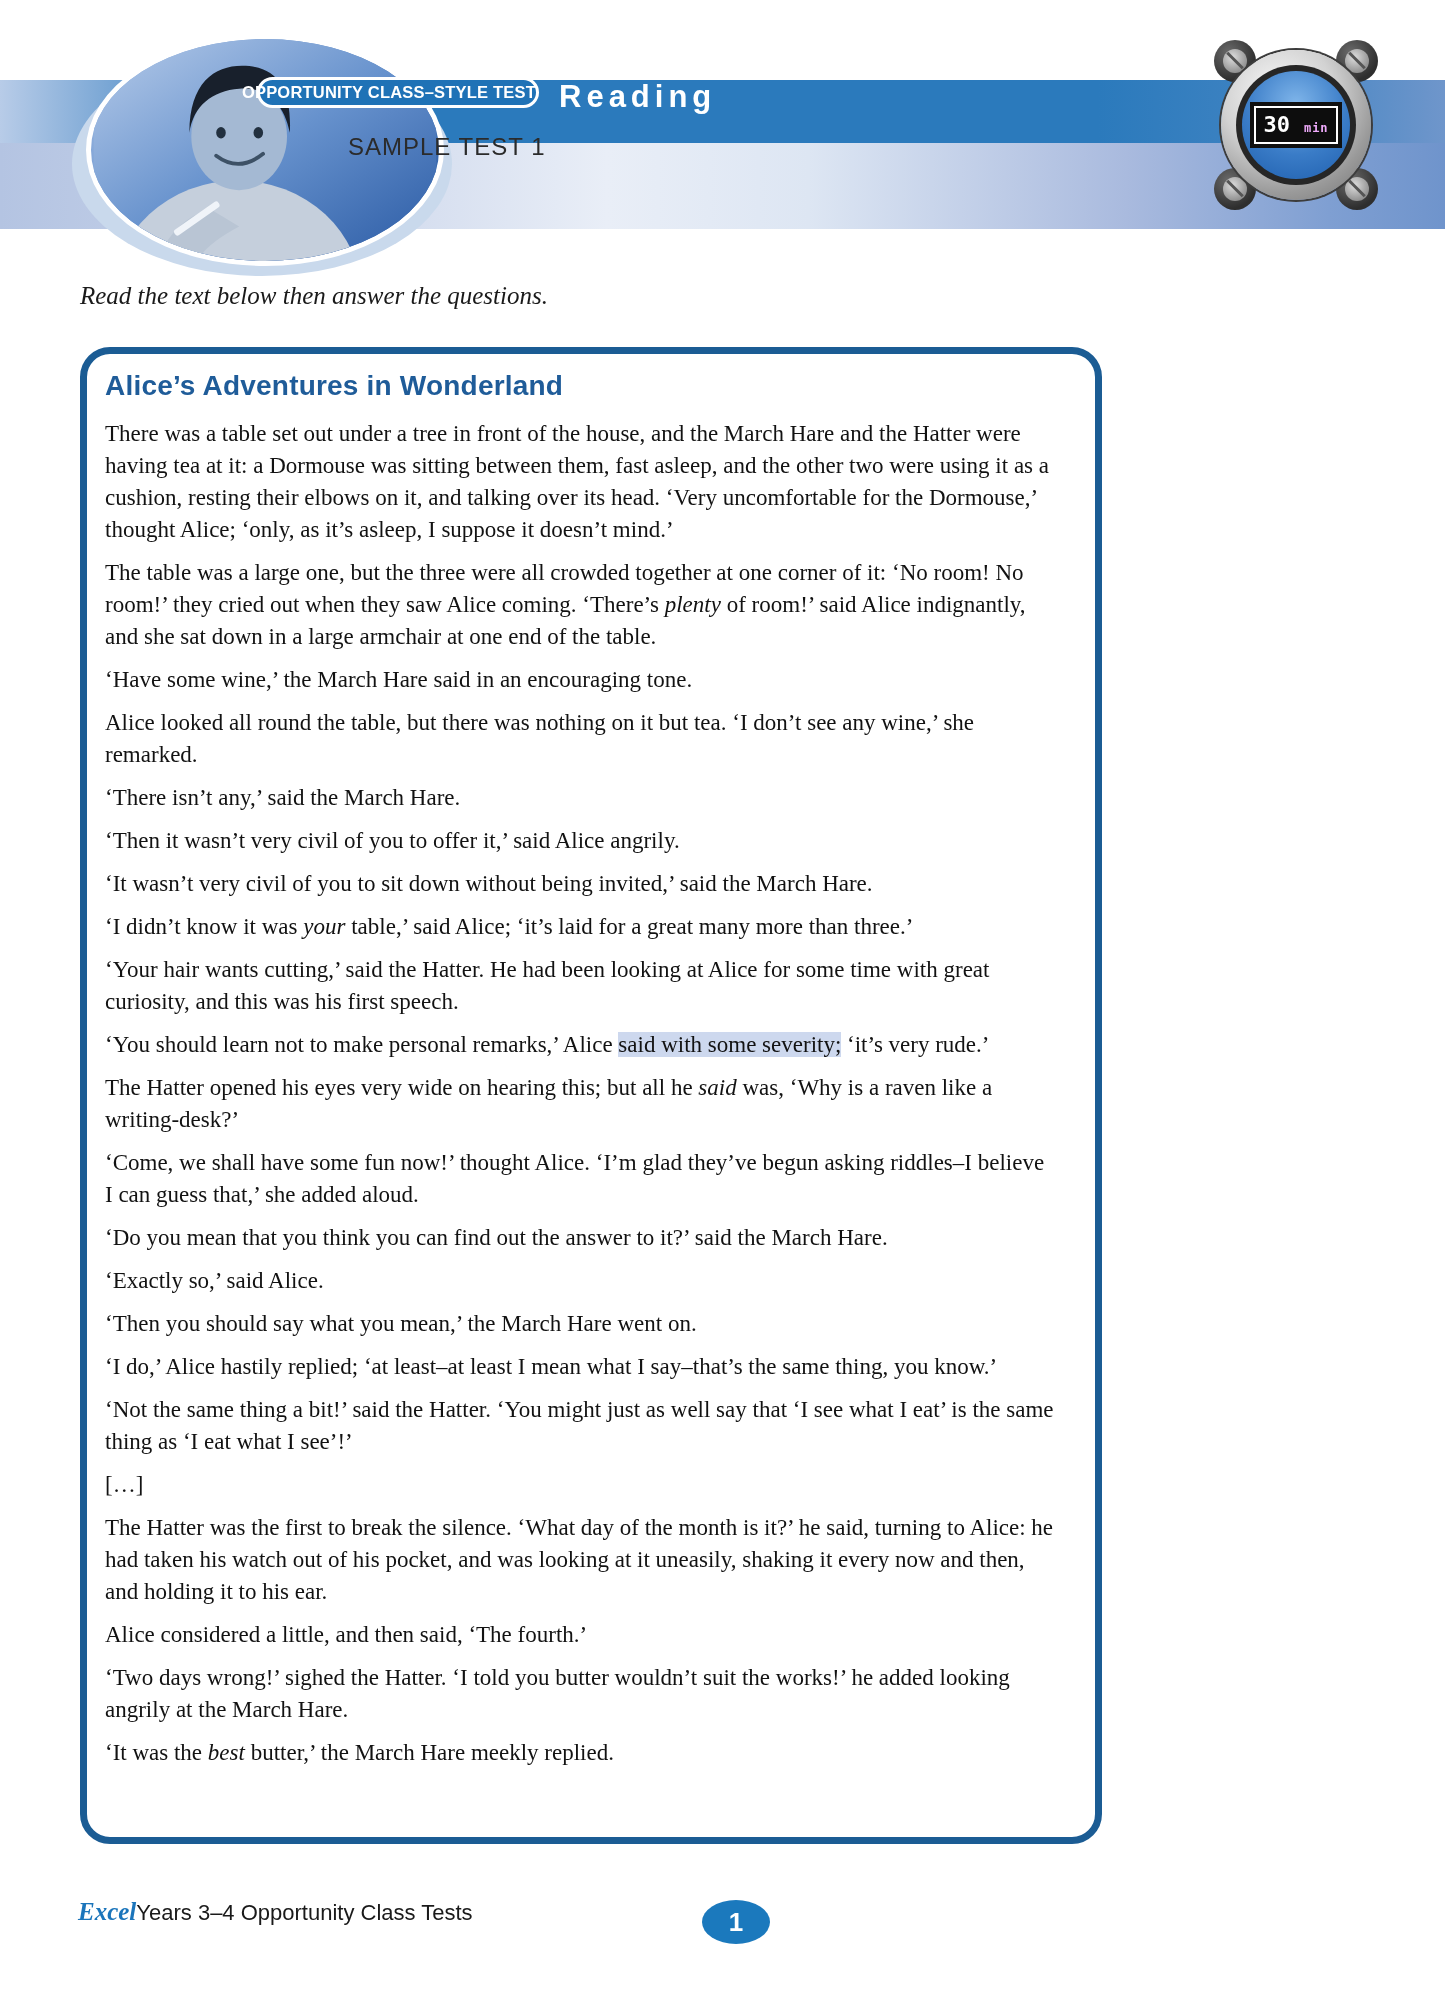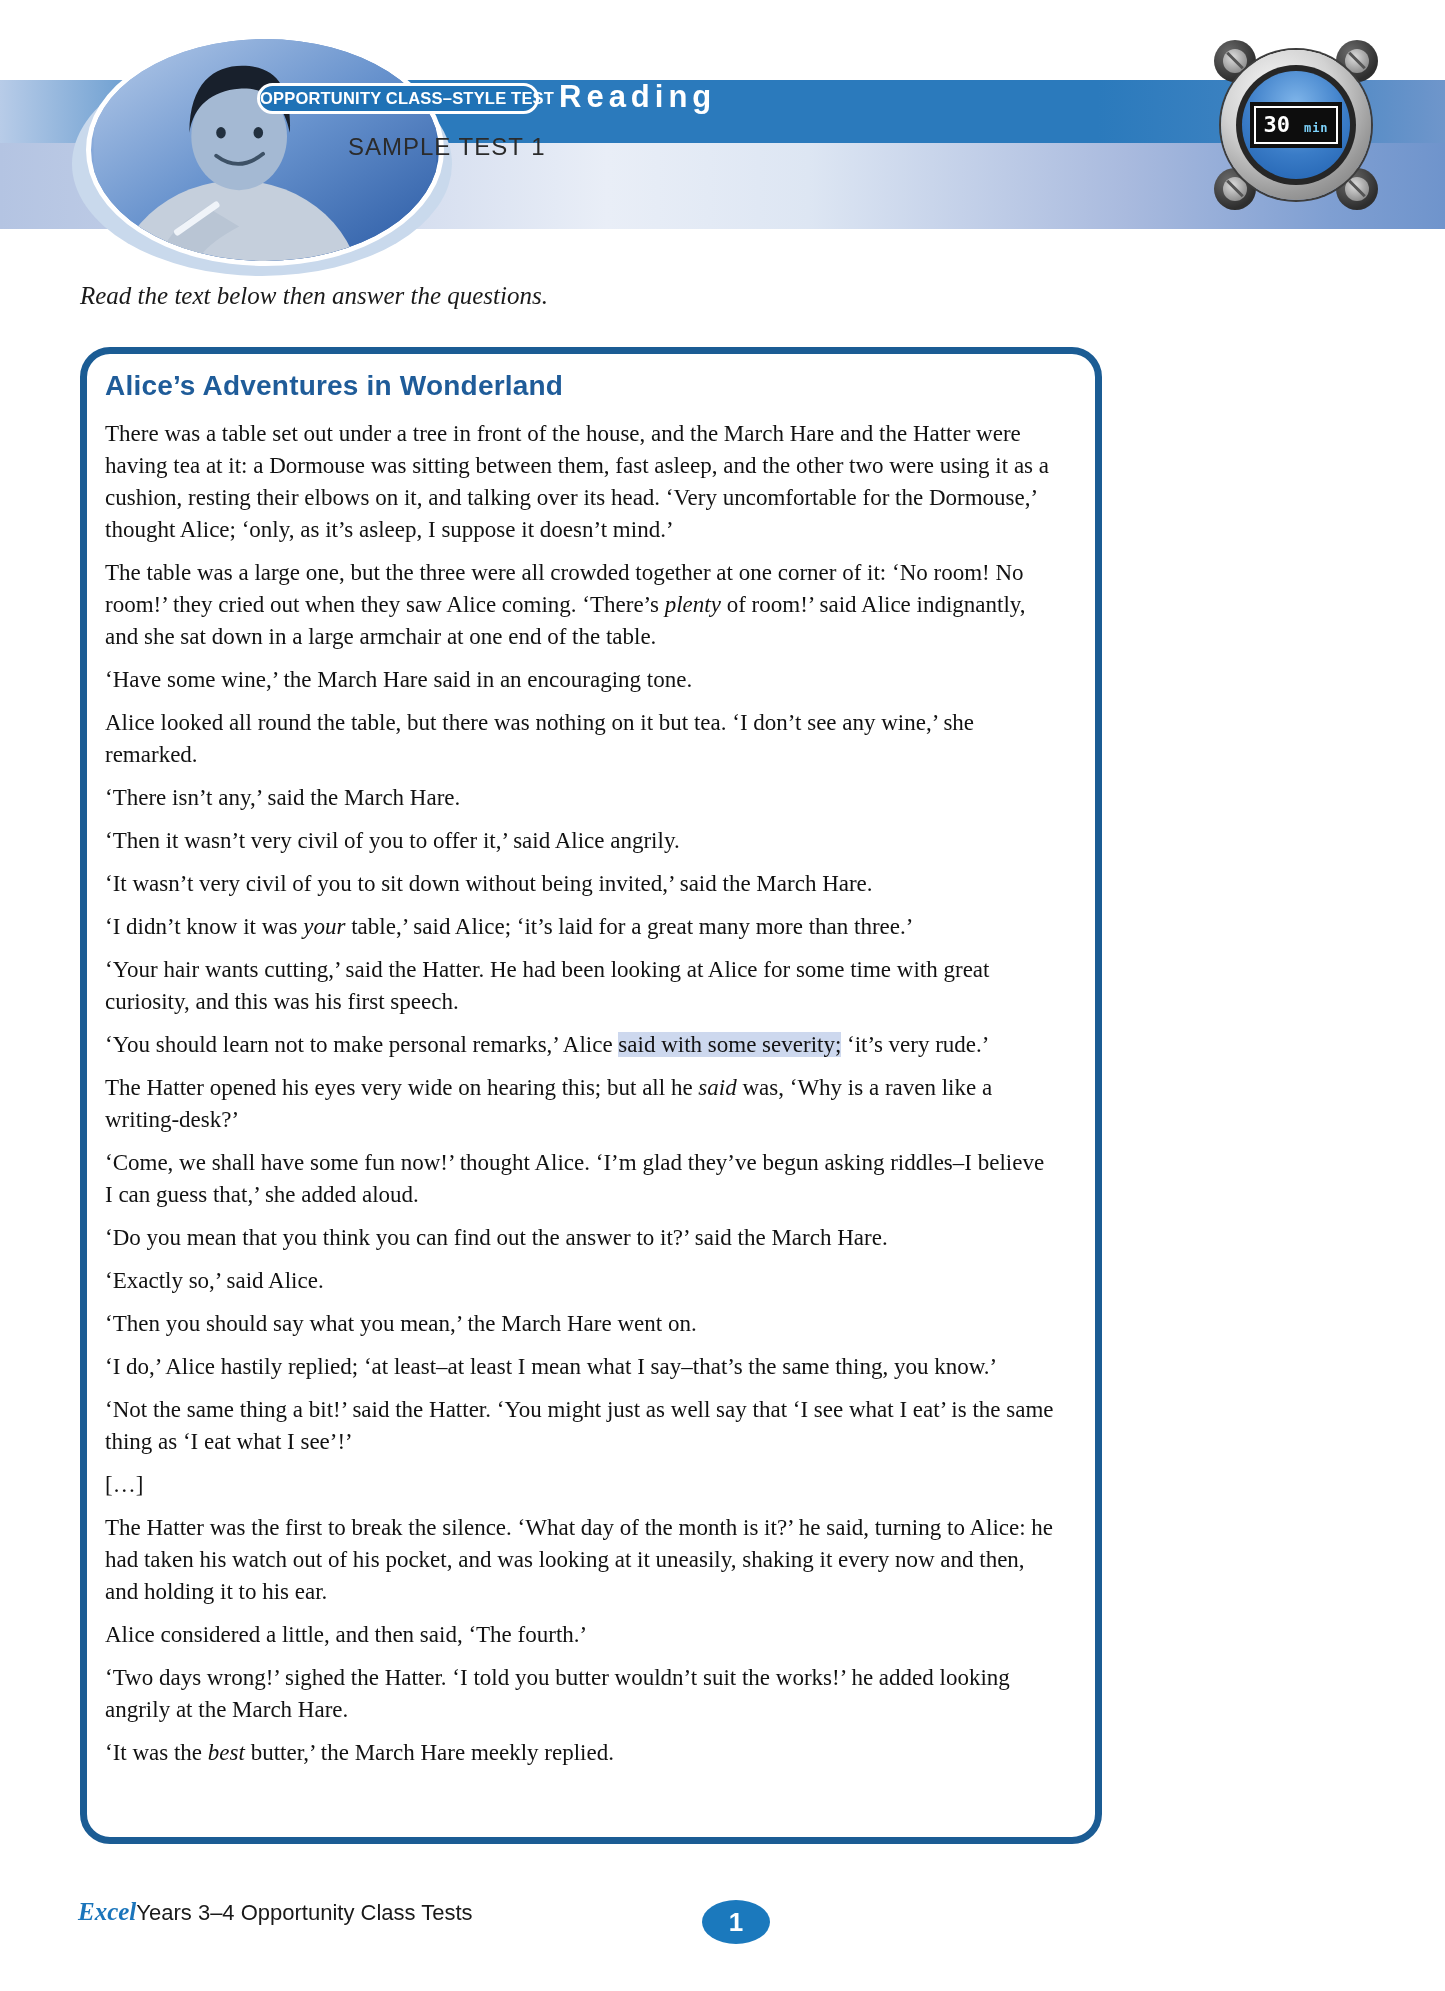--- a/index.html
+++ b/index.html
@@ -15,23 +15,23 @@
 
   
   .photo-glow { position:absolute; left:72px; top:52px; width:380px; height:224px;
     border-radius:50%; background:#c9d9ec; }
   .photo-oval { position:absolute; left:86px; top:34px; width:358px; height:232px;
     border-radius:50%; border:5px solid #fff; overflow:hidden;
     background:linear-gradient(135deg,#a9c2e6 0%,#5b88c8 45%,#28599f 100%); }
   .photo-oval svg { display:block; width:100%; height:100%; }
 
   
-  .pill { position:absolute; left:257px; top:83px; width:282px; height:31px;
+  .pill { position:absolute; left:257px; top:77px; width:282px; height:31px;
     border:3px solid #fff; border-radius:17px; background:#1f72b6;
-    display:flex; align-items:center; justify-content:flex-start; }
+    display:flex; align-items:center; justify-content:flex-end; }
   .pill span { color:#fff; font-weight:700; font-size:16.5px; letter-spacing:0.2px; white-space:nowrap; }
   .subject { position:absolute; left:559px; top:79px; color:#fff; font-weight:700;
     font-size:31px; letter-spacing:5px; }
   .sample-title { position:absolute; left:348px; top:133px; color:#2b2b2b; font-weight:400;
     font-size:24px; letter-spacing:1px; }
 
   
   .timer { position:absolute; left:1208px; top:36px; width:176px; height:178px; }
   .lug { position:absolute; width:42px; height:42px; border-radius:50%;
     background:radial-gradient(circle at 35% 30%, #6a6a6a, #2e2e2e 70%); }
@@ -44,21 +44,21 @@
     background:radial-gradient(circle at 38% 30%, #fafafa, #d2d2d2 40%, #9a9a9a 70%, #6e6e6e 100%);
     box-shadow:0 0 0 2px #3c3c3c; }
   .timer-inner { position:absolute; left:28px; top:29px; width:120px; height:120px; border-radius:50%; background:#262626; }
   .timer-face { position:absolute; left:34px; top:35px; width:108px; height:108px; border-radius:50%;
     background:radial-gradient(circle at 50% 30%, #7fb5ea 0%, #3a7cc7 55%, #1f5fae 100%); }
   .lcd { position:absolute; left:42px; top:66px; width:92px; height:46px; background:#101010;
     display:flex; align-items:center; justify-content:center; }
   .lcd-inner { border:2px solid #fff; background:#0d0d0d; width:84px; height:38px;
     display:flex; align-items:baseline; justify-content:center; gap:14px; padding-top:6px; }
   .lcd-val { color:#fff; font-family:"DejaVu Sans Mono", monospace; font-weight:700; font-size:22px; line-height:1; }
-  .lcd-unit { color:#7dd3fc; font-family:"DejaVu Sans Mono", monospace; font-weight:700; font-size:12px; letter-spacing:1px; }
+  .lcd-unit { color:#f0abfc; font-family:"DejaVu Sans Mono", monospace; font-weight:700; font-size:12px; letter-spacing:1px; }
 
   
   .instruction { position:absolute; left:80px; top:282px; font-family:"Liberation Serif", serif;
     font-style:italic; font-size:25px; color:#1a1a1a; }
 
   
   .passage-box { position:absolute; left:80px; top:347px; width:1022px; height:1497px;
     border:7px solid #1b5c94; border-radius:30px; background:#fff; padding:8px 40px 12px 16px; }
   .passage-title { margin:8px 0 16px 2px; font-weight:700; font-size:28px; color:#1f5c99; letter-spacing:0.2px; }
   .passage-body p { margin:0 0 11px 2px; font-family:"Liberation Serif", serif;

